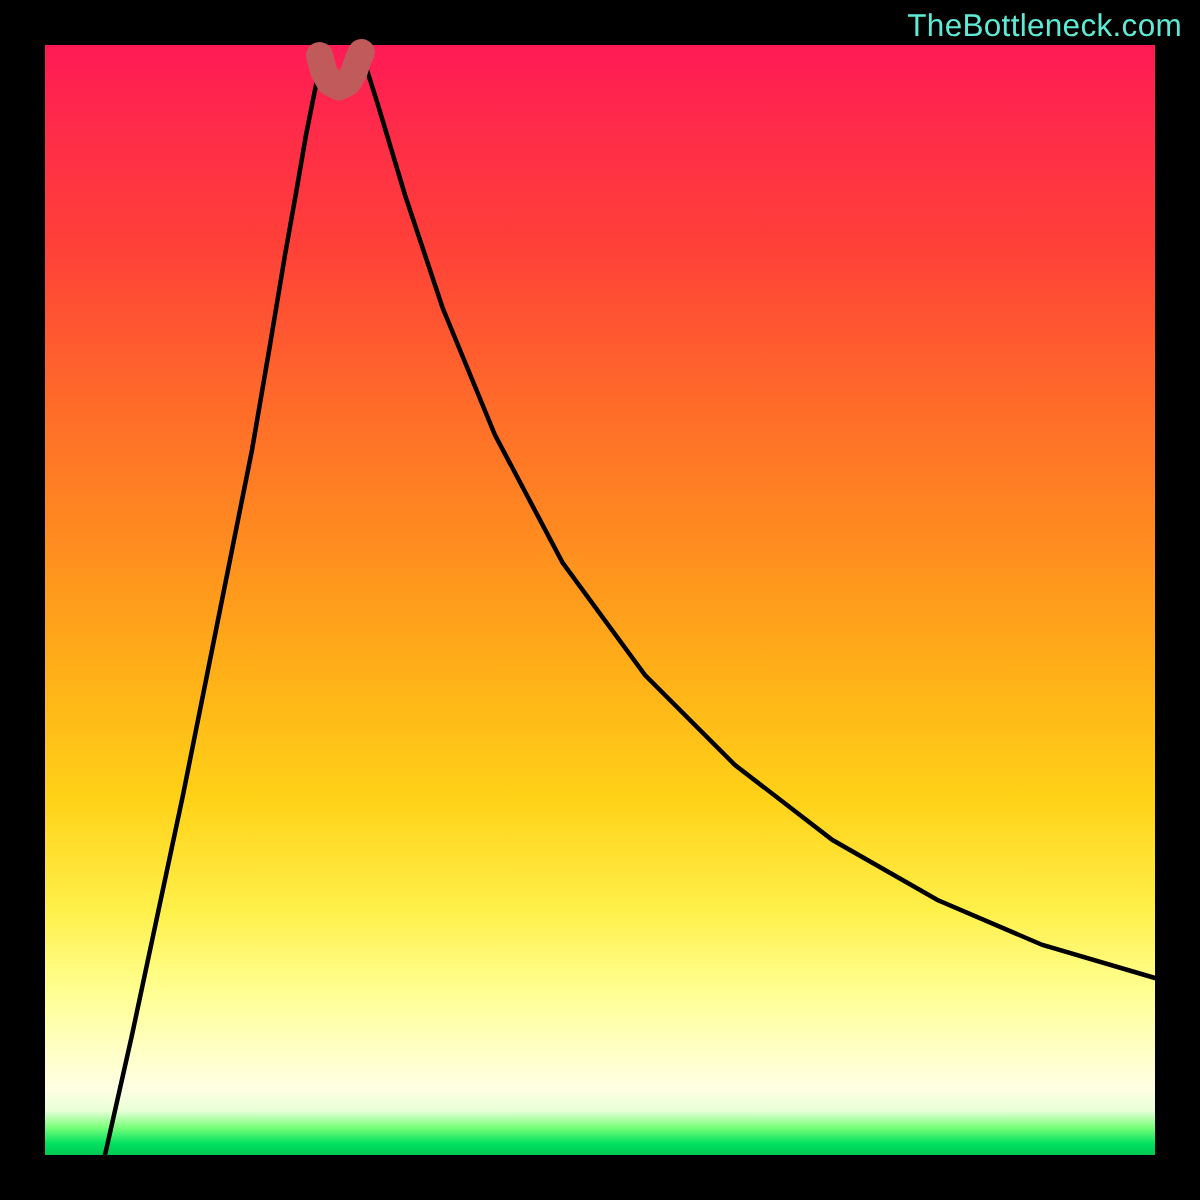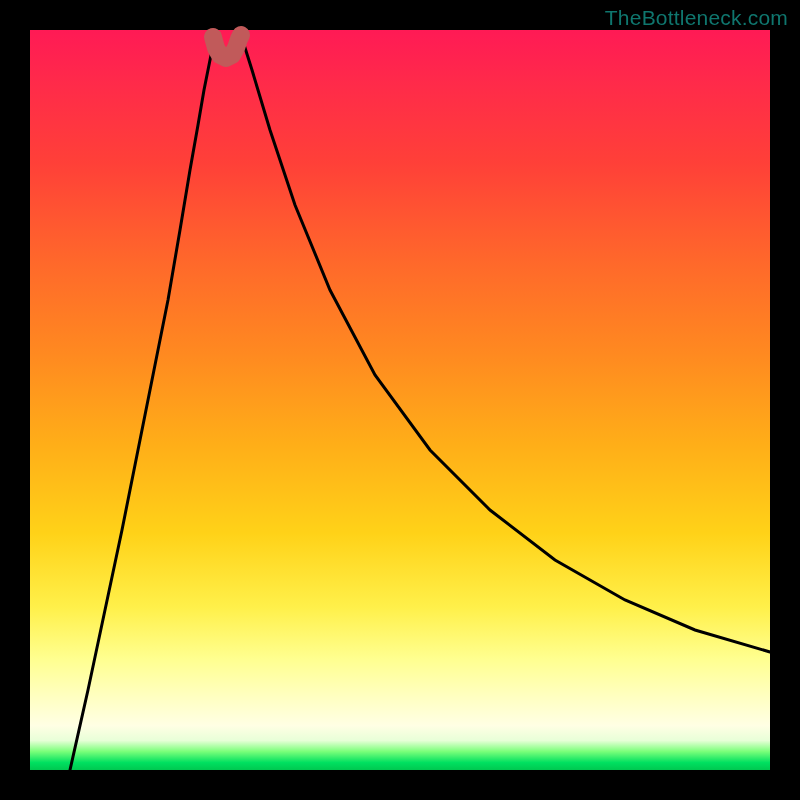--- a/index.html
+++ b/index.html
@@ -42,21 +42,21 @@
       #e8ffd8 96%,
       #7aff7a 97.5%,
       #00e060 99%,
       #00c850 100%
     );
   }
   .watermark {
     position: absolute;
     top: 6px;
     right: 12px;
-    color: #0f766e;
+    color: #5eead4;
     font-size: 21px;
     letter-spacing: 0.2px;
     font-weight: 400;
     user-select: none;
   }
   svg.curves {
     position: absolute;
     left: 0;
     top: 0;
     width: 740px;

